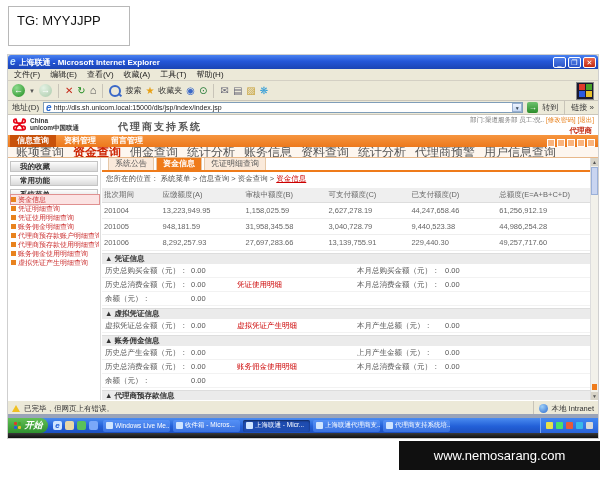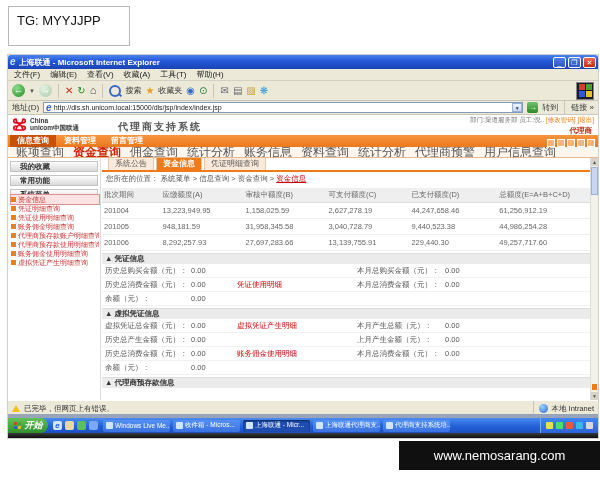--- a/index.html
+++ b/index.html
@@ -389,20 +389,21 @@
 
         <div class="sec-head">▲ 虚拟凭证信息</div>
         <div class="sec-row">
           <span>虚拟凭证总金额（元）：</span>
           <span>0.00</span>
           <span class="sec-link">虚拟凭证产生明细</span>
           <span>本月产生总额（元）：</span>
           <span>0.00</span>
         </div>
 
+        <div class="sec-head">▲ 账务佣金信息</div>
         <div class="sec-row">
           <span>历史总产生金额（元）：</span>
           <span>0.00</span>
           <span class="sec-link"></span>
           <span>上月产生金额（元）：</span>
           <span>0.00</span>
         </div>
         <div class="sec-row">
           <span>历史总消费金额（元）：</span>
           <span>0.00</span>

